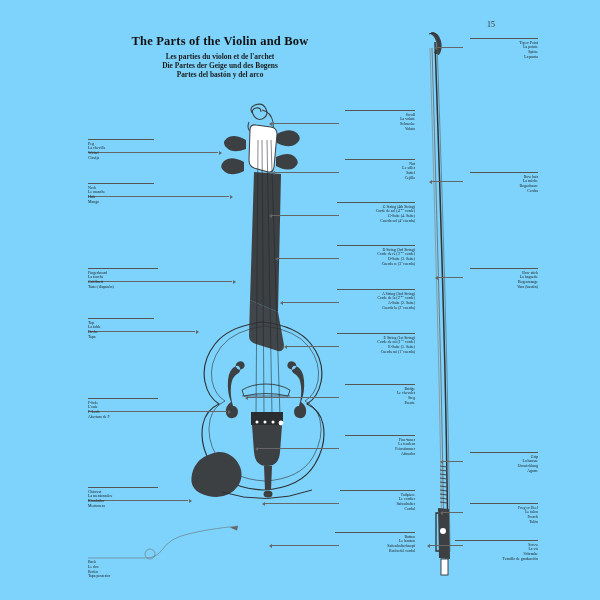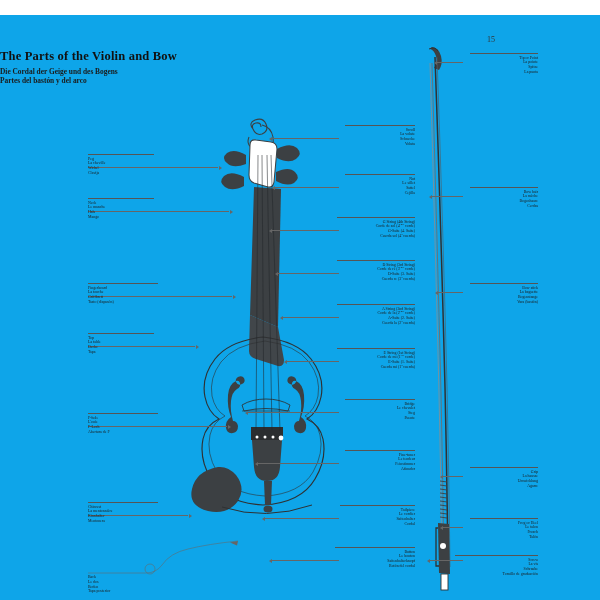--- a/index.html
+++ b/index.html
@@ -4,24 +4,24 @@
 <style>
   html,body{margin:0;padding:0;}
   body{
     width:600px;height:600px;
     background:#ffffff;
     font-family:"Liberation Serif", serif;
     color:#1a1a1a;
     overflow:hidden;
     position:relative;
   }
-  .page{position:absolute;inset:0;background:#0ea5e9;margin-top:15px;}
+  .page{position:absolute;inset:0;background:#7dd3fc;}
 
   
-  .title-block{position:absolute;left:0;top:34px;width:440px;text-align:left;}
+  .title-block{position:absolute;left:0;top:34px;width:440px;text-align:center;}
   .title-main{
     font-size:12.5px;font-weight:bold;letter-spacing:.2px;
     color:#111;margin-bottom:3px;
   }
   .title-sub{font-size:7.4px;font-weight:bold;color:#1b1b1b;line-height:9.2px;}
 
   .page-num{
     position:absolute;left:487px;top:20px;
     font-size:8px;color:#333;
   }
@@ -48,21 +48,22 @@
 </style>
 </head>
 <body>
 
 <div class="page">
 
   <div class="page-num">15</div>
 
   <div class="title-block">
     <div class="title-main">The Parts of the Violin and Bow</div>
-    <div class="title-sub">Die Cordal der Geige und des Bogens</div>
+    <div class="title-sub">Les parties du violon et de l'archet</div>
+    <div class="title-sub">Die Partes der Geige und des Bogens</div>
     <div class="title-sub">Partes del bastón y del arco</div>
   </div>
 
   <svg class="curve" style="left:150px;top:100px;" width="230" height="470" viewBox="0 0 230 470">
     <g fill="none" stroke="#3c4043" stroke-width="1.05">
 
       <path d="M103 14 q-5 -6 2 -9 q8 -3 11 4 q3 7 -4 10 q-6 2 -9 -5 q-2 -5 3 -6 q5 -1 5 4" stroke-width="1.1"></path>
       <path d="M99 22 q-3 7 3 11 l10 5"></path>
       <path d="M112 10 q9 2 11 12 q1 9 -2 16"></path>
 

